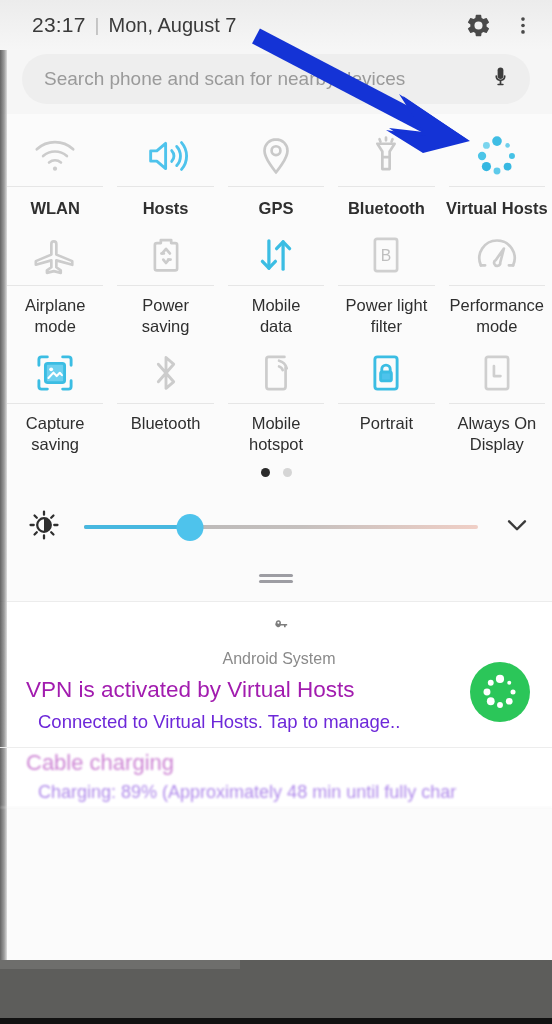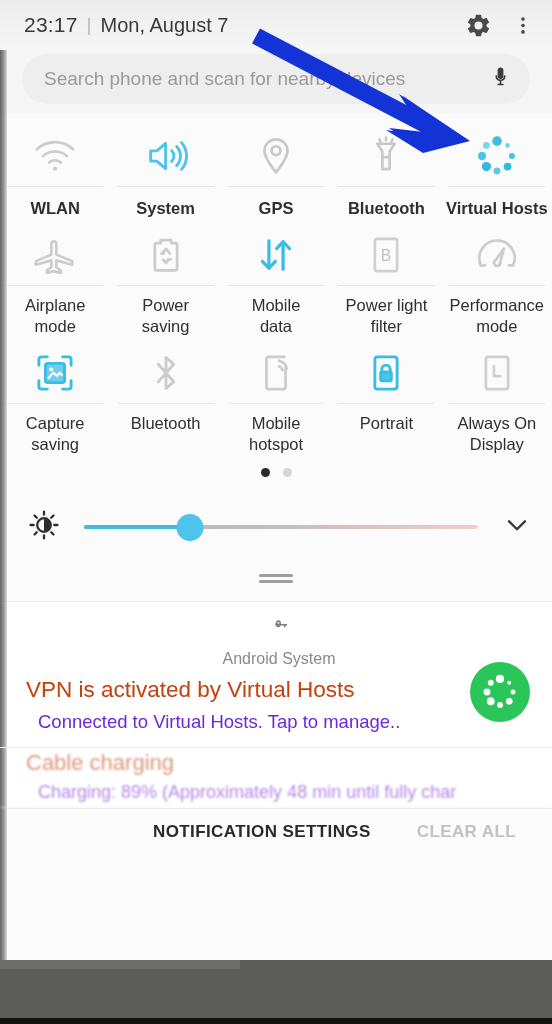--- a/index.html
+++ b/index.html
@@ -22,21 +22,21 @@
     width:7px; height:960px;
     background:linear-gradient(90deg,#4a4a4a 0%, #8d8d8d 60%, #d8d8d8 100%);
     opacity:.85;
   }
 
   
   .statusbar {
     position:relative;
     height:50px;
     display:flex; align-items:center;
-    padding:0 18px 0 24px;
+    padding:0 18px 0 32px;
     background:linear-gradient(180deg,#ececec 0%, #f6f6f6 100%);
     text-align:center;
   }
   .clock {
     font-size:21px; color:#3a3a3a; letter-spacing:.2px;
   }
   .clock-sep {
     color:#b9b9b9; margin:0 9px; font-size:19px;
   }
   .date { font-size:20px; color:#3a3a3a; }
@@ -122,21 +122,21 @@
 
   
   .notif-area { background:#ffffff; border-top:1px solid #ececec; }
   .notif {
     position:relative;
     padding:14px 20px 12px 26px;
     border-bottom:1px solid #ededed;
   }
   .notif-head { display:flex; align-items:center; gap:11px; margin-bottom:7px;flex-direction:column; }
   .notif-app { font-size:16px; color:#8a8a8a; }
-  .notif-title { font-size:22.5px; color:#c2410c; line-height:30px; padding-right:90px; }
+  .notif-title { font-size:22.5px; color:#a21caf; line-height:30px; padding-right:90px; }
   .notif-body  { font-size:18.5px; color:#6d28d9; line-height:26px; padding-right:90px; margin-top:4px;margin-left:12px; }
   .notif-avatar {
     position:absolute; right:22px; top:60px;
     width:60px; height:60px; border-radius:50%;
     background:#2bc659;
     display:flex; align-items:center; justify-content:center;
   }
   
   .notif.clipped {
     height:60px; overflow:hidden; padding-top:2px;
@@ -237,21 +237,21 @@
       <div class="qs-tile">
         <div class="qs-icon">
           <svg width="46" height="46" viewBox="0 0 24 24" fill="none" stroke="#4ec3ec" stroke-width="1.5" stroke-linejoin="round" stroke-linecap="round">
             <path d="M4 9.3h3.2L11.8 5.4v13.2L7.2 14.7H4z"></path>
             <path d="M15 9.2a4 4 0 010 5.6"></path>
             <path d="M17.6 7a7.4 7.4 0 010 10"></path>
             <path d="M20.1 5a10.6 10.6 0 010 14"></path>
           </svg>
         </div>
         <div class="qs-divider"></div>
-        <div class="qs-label">System</div>
+        <div class="qs-label">Hosts</div>
       </div>
 
       <div class="qs-tile">
         <div class="qs-icon">
           <svg width="46" height="46" viewBox="0 0 24 24" fill="none" stroke="#c9c9c9" stroke-width="1.4">
             <path d="M12 3.3c-3.3 0-6 2.6-6 5.9 0 4.3 6 11.3 6 11.3s6-7 6-11.3c0-3.3-2.7-5.9-6-5.9z"></path>
             <circle cx="12" cy="9.2" r="2.3"></circle>
           </svg>
         </div>
         <div class="qs-divider"></div>
@@ -480,24 +480,20 @@
         </svg>
       </div>
     </div>
 
     <div class="notif clipped">
       <div class="notif-title">Cable charging</div>
       <div class="notif-body">Charging: 89% (Approximately 48 min until fully char</div>
     </div>
   </div>
 
-  <div class="actionbar">
-    <span class="action primary">NOTIFICATION SETTINGS</span>
-    <span class="action muted">CLEAR ALL</span>
-  </div>
 
   <div class="navstrip"></div>
 
   <svg class="arrow-overlay" viewBox="0 0 552 1024">
     <g id="arrowGroup">
       <path id="arrowShaft" d="M256 36 L432 128" stroke-width="17" stroke-linecap="butt" fill="none" stroke="#1433d6"></path>
       <path id="arrowHead" d="M468 140 L403 96 L424 132 L389 128 L420 150 Z" fill="#1433d6"></path>
       <path id="arrowHead2" d="M470 141 L399 94 L426 136 L386 130 L423 153 Z" fill="#1433d6"></path>
     </g>
   </svg>

